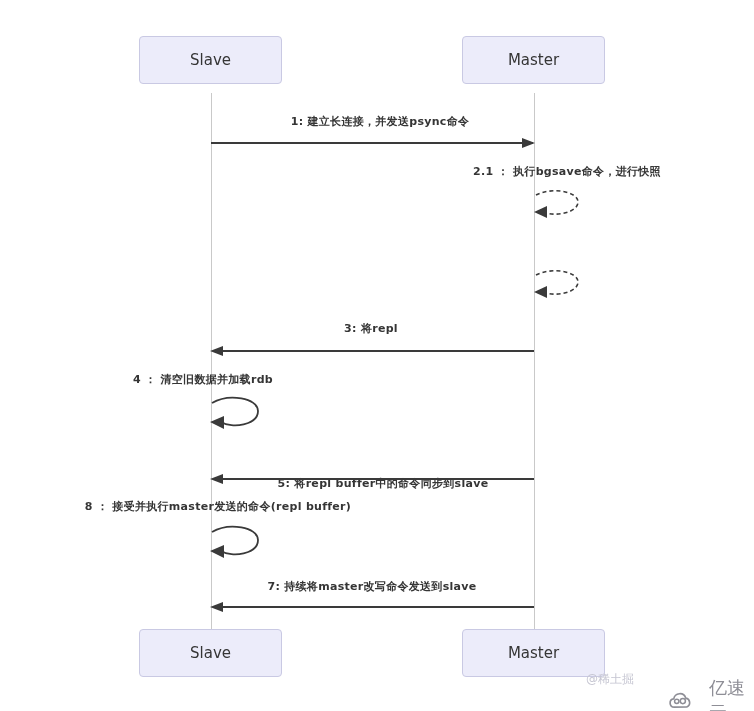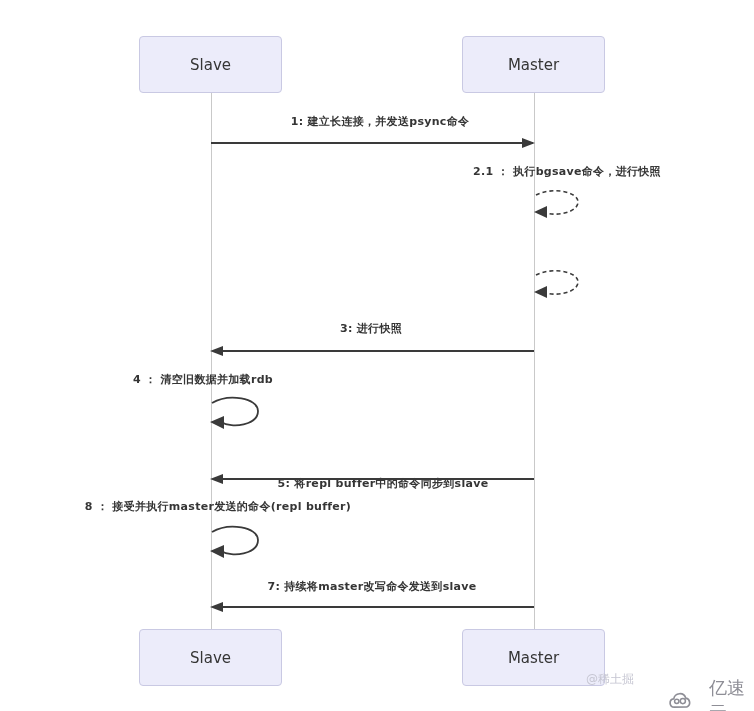--- a/index.html
+++ b/index.html
@@ -1,21 +1,21 @@
 <!DOCTYPE html>
 <html><head>
 <meta charset="utf-8">
 <style>
   html,body{margin:0;padding:0;background:#fff;}
   .canvas{
     position:relative;width:754px;height:711px;background:#ffffff;
     font-family:"DejaVu Sans","Liberation Sans",sans-serif;overflow:hidden;
   }
   .actor{
-    position:absolute;width:143px;height:57px;
+    position:absolute;width:143px;height:48px;
     background:#ECECFA;border:1px solid #C9C9E3;border-radius:4px;
     display:flex;align-items:center;justify-content:center;
     font-size:15px;color:#353535;box-sizing:border-box;
   }
   .lifeline{position:absolute;width:1px;background:#C9C9C9;}
   .msg{
     position:absolute;transform:translateX(-50%);white-space:nowrap;
     font-size:11px;font-weight:bold;color:#353535;letter-spacing:0.3px;
   }
   .aline{position:absolute;height:2px;background:#3A3A3A;}
@@ -63,21 +63,21 @@
   <svg class="loop" style="left:533px;top:189px;" width="52" height="32" viewBox="0 0 52 32">
     <path d="M3,6 C18,-2 45,2 45,13 C45,24 21,28 11,23" fill="none" stroke="#3A3A3A" stroke-width="1.6" stroke-dasharray="4,3"></path>
     <polygon points="14,17 14,29 1,23" fill="#3A3A3A"></polygon>
   </svg>
 
   <svg class="loop" style="left:533px;top:269px;" width="52" height="32" viewBox="0 0 52 32">
     <path d="M3,6 C18,-2 45,2 45,13 C45,24 21,28 11,23" fill="none" stroke="#3A3A3A" stroke-width="1.6" stroke-dasharray="4,3"></path>
     <polygon points="14,17 14,29 1,23" fill="#3A3A3A"></polygon>
   </svg>
 
-  <div class="msg" style="left:371px;top:321px;">3: 进行快照</div>
+  <div class="msg" style="left:371px;top:321px;">3: 将repl</div>
   <div>
     <div class="aline" style="left:213px;top:350px;width:321px;"></div>
     <div class="ahead-left" style="left:210px;top:346px;"></div>
   </div>
 
   <div class="msg" style="left:203px;top:372px;">4 ： 清空旧数据并加载rdb</div>
   <svg class="loop" style="left:209px;top:396px;" width="54" height="36" viewBox="0 0 54 36">
     <path d="M3,7 C20,-3 49,2 49,15 C49,29 23,33 12,26" fill="none" stroke="#3A3A3A" stroke-width="1.8"></path>
     <polygon points="15,20 15,33 1,26" fill="#3A3A3A"></polygon>
   </svg>

